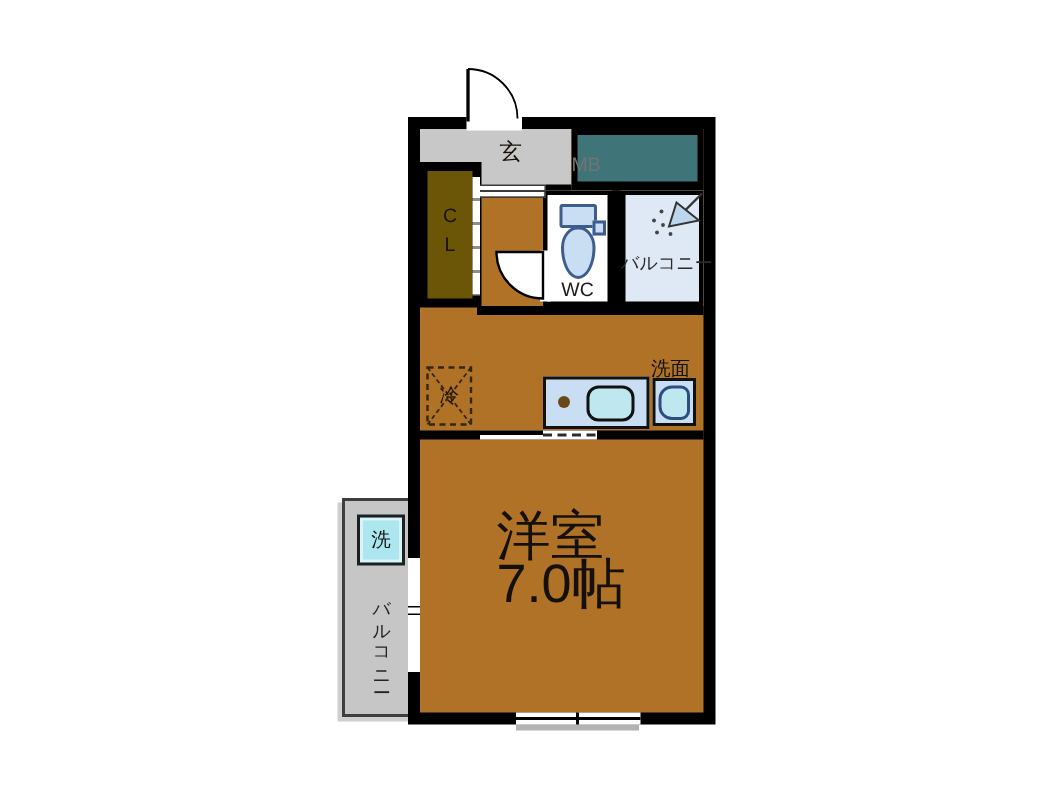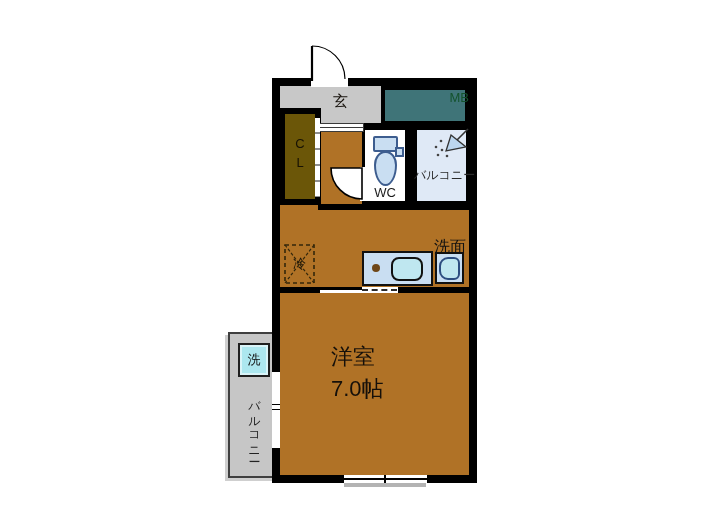--- a/index.html
+++ b/index.html
@@ -52,28 +52,28 @@
   .slide-dashed{left:362px;top:289px;width:35px;height:0;border-top:2px dashed #2c2c2c;z-index:4;}
   
   .win-left{left:272px;top:372px;width:8px;height:76px;background:#fff;z-index:3;}
   .win-left-tick{left:272px;width:8px;height:1px;background:#000;z-index:4;}
   .win-bottom{left:344px;top:475px;width:83px;height:8px;background:#fff;z-index:3;}
   .win-bottom-line{left:344px;top:478px;width:83px;height:2px;background:#000;z-index:4;}
   .win-bottom-tick{left:384px;top:475px;width:2px;height:8px;background:#000;z-index:4;}
   .sill{left:344px;top:483px;width:82px;height:4px;background:#B3B3B3;z-index:1;}
   
   .lbl-genkan{left:333px;top:92px;font-size:15px;}
-  .lbl-mb{left:381px;top:90px;width:88px;text-align:right;font-size:13px;color:#14532d;}
+  .lbl-mb{left:381px;top:102px;width:88px;text-align:left;font-size:13px;color:#737373;}
   .lbl-cl{left:285px;top:128px;width:30px;height:54px;font-size:13px;letter-spacing:4px;color:#171204;
           display:flex;align-items:center;justify-content:center;}
   .lbl-wc{left:362px;top:185px;width:46px;text-align:center;font-size:13px;color:#1a1a1a;}
   .lbl-shower{left:414px;top:167px;width:55px;text-align:center;font-size:12px;color:#2a2a2a;}
   .lbl-fridge{left:284px;top:255px;width:31px;text-align:center;font-size:13px;color:#1c1508;}
-  .lbl-senmen{left:434px;top:237px;font-size:16px;color:#111;}
-  .lbl-room{left:331px;top:341px;font-size:22px;line-height:32px;color:#15100a;}
+  .lbl-senmen{left:434px;top:237px;font-size:13px;color:#111;}
+  .lbl-room{left:331px;top:341px;font-size:36px;line-height:32px;color:#15100a;}
   .lbl-washer{left:238px;top:343px;width:32px;height:34px;font-size:13px;color:#111;z-index:3;}
   .lbl-balcony{left:245px;top:383px;width:18px;height:82px;font-size:12px;letter-spacing:2px;color:#222;
                display:flex;align-items:center;justify-content:center;}
   .icons{position:absolute;left:0;top:0;width:704px;height:528px;z-index:5;pointer-events:none;}
 </style>
 </head>
 <body>
 
 <div class="stage">
 

